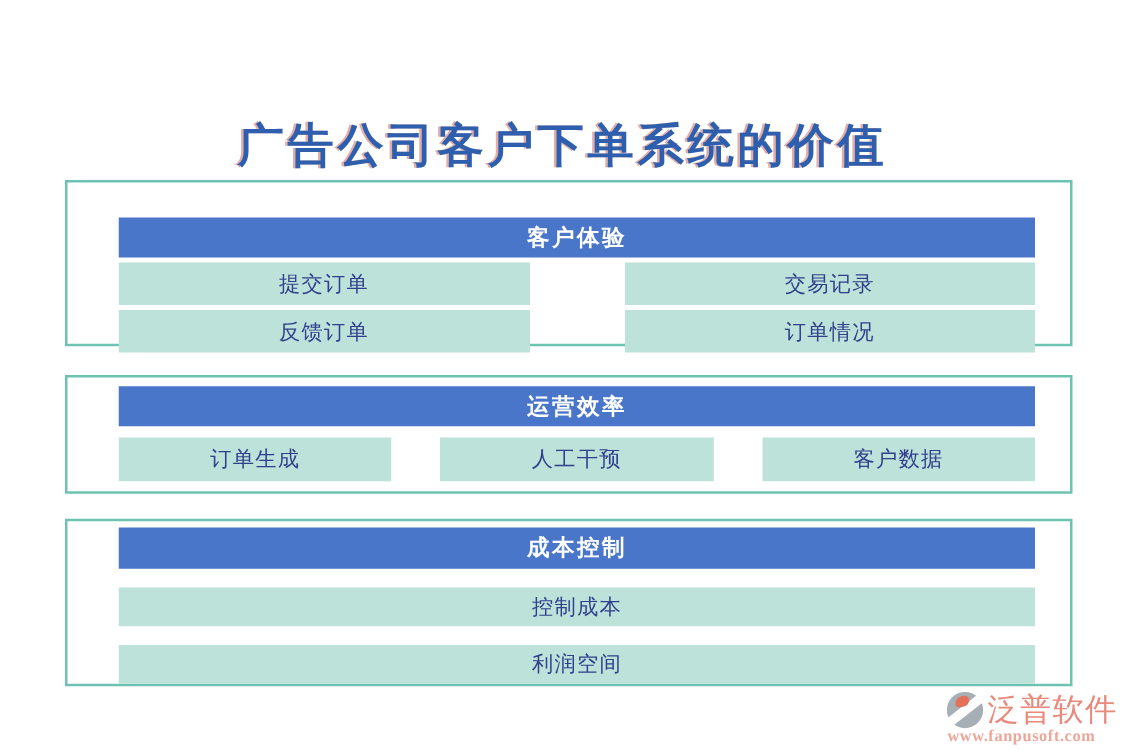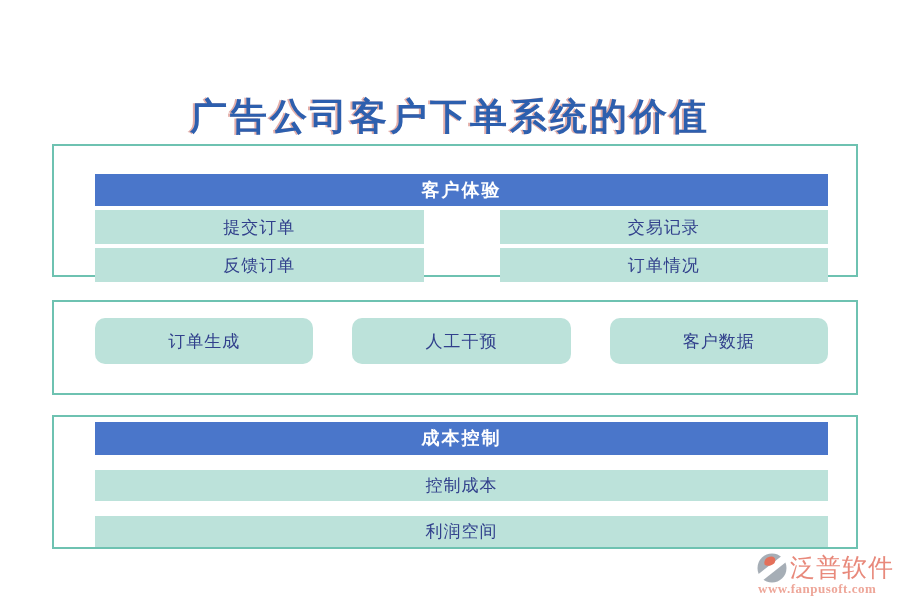--- a/index.html
+++ b/index.html
@@ -65,21 +65,21 @@
   .item {
     height: 34px;
     background: var(--item-mint, #BCE2DA);
     color: var(--item-text, #31408C);
     font-size: 17px;
     letter-spacing: 1px;
     display: flex;
     align-items: center;
     justify-content: center;
   }
-  .grid-3 .item { height: 46px; border-radius: 10px; }
+  .grid-3 .item { height: 35px; }
 
   .panel-3 .group {
     flex: 1;
     display: flex;
     flex-direction: column;
     row-gap: 15px;
   }
   .panel-3 .bar { height: 36px; }
 
   .watermark {
@@ -111,20 +111,21 @@
     <div class="bar">客户体验</div>
     <div class="grid-2">
       <div class="item">提交订单</div>
       <div class="item">交易记录</div>
       <div class="item">反馈订单</div>
       <div class="item">订单情况</div>
     </div>
   </section>
 
   <section class="panel panel-2">
+    <div class="bar">运营效率</div>
     <div class="grid-3">
       <div class="item">订单生成</div>
       <div class="item">人工干预</div>
       <div class="item">客户数据</div>
     </div>
   </section>
 
   <section class="panel panel-3">
     <div class="group">
       <div class="bar">成本控制</div>

